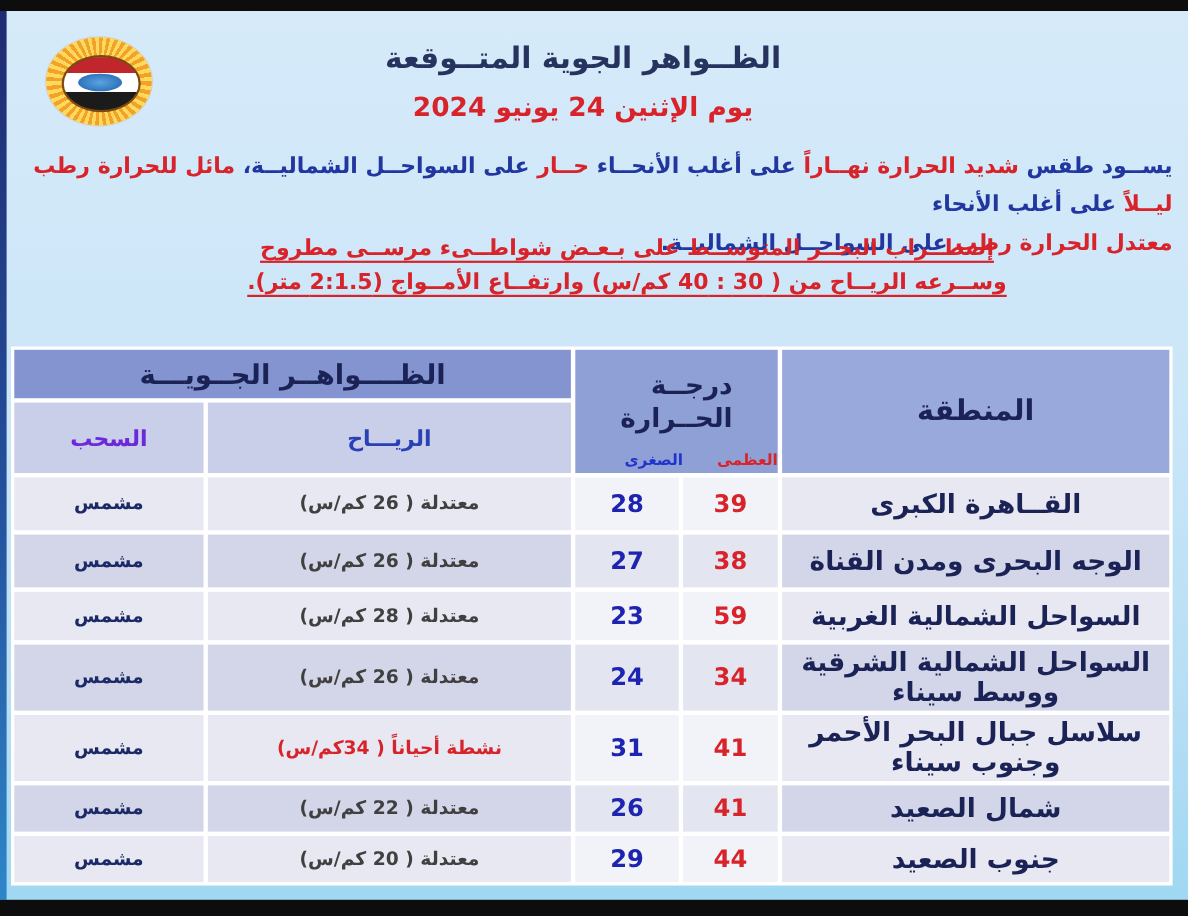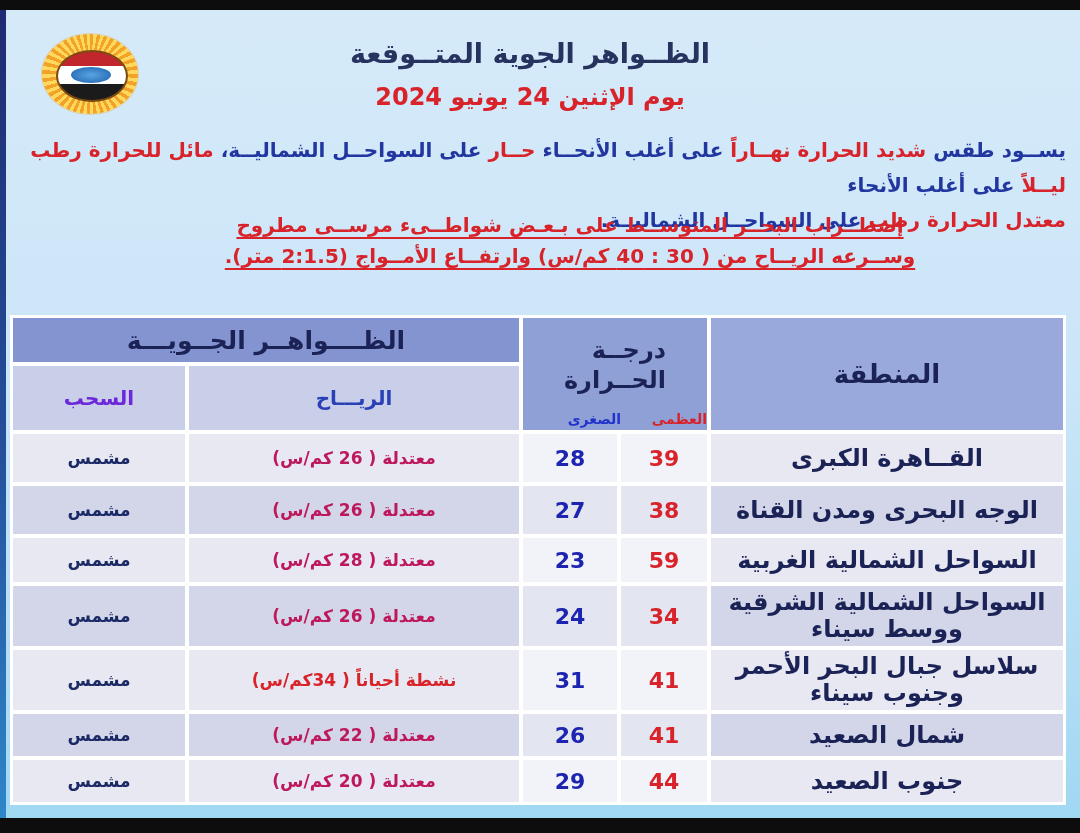--- a/index.html
+++ b/index.html
@@ -57,21 +57,21 @@
   .h-temp .sub-max{width:86px;color:#d8232a;}
   .h-temp .sub-min{width:98px;color:#2233cc;}
   .h-band{grid-column:4 / span 2;grid-row:1;background:#8494d0;color:#1b2356;
           font-size:25px;font-weight:bold;}
   .h-wind{grid-column:4;grid-row:2;background:#c9cfe8;color:#2a41b5;font-size:20px;font-weight:bold;}
   .h-cloud{grid-column:5;grid-row:2;background:#c9cfe8;color:#6d28d9;font-size:20px;font-weight:bold;}
 
   .c-region{font-size:24px;font-weight:bold;color:#1b2356;white-space:pre-line;line-height:27px;}
   .c-max{font-size:22px;font-weight:bold;color:#d8232a;}
   .c-min{font-size:22px;font-weight:bold;color:#1c24b0;}
-  .c-wind{font-size:17px;font-weight:bold;color:#be185d;}
+  .c-wind{font-size:17px;font-weight:bold;color:#404040;}
   .c-wind.red{color:#d8232a;}
   .c-cloud{font-size:17px;font-weight:bold;color:#1b2a66;}
   .odd{background:#e7e8f1;}
   .even{background:#d2d6e8;}
   .odd.t{background:#f2f3f8;}
   .even.t{background:#e3e5f0;}
 </style>
 </head>
 <body>
 

